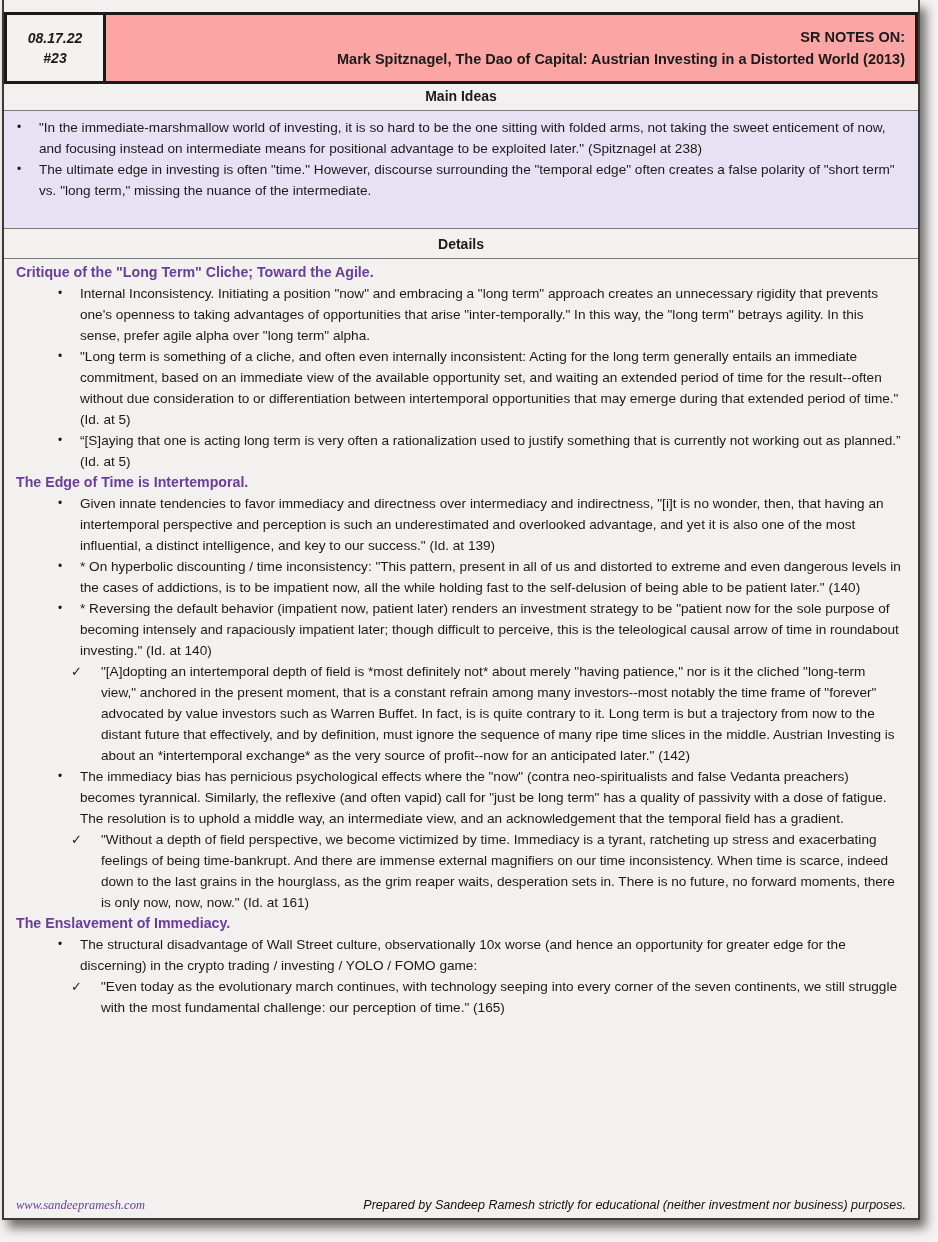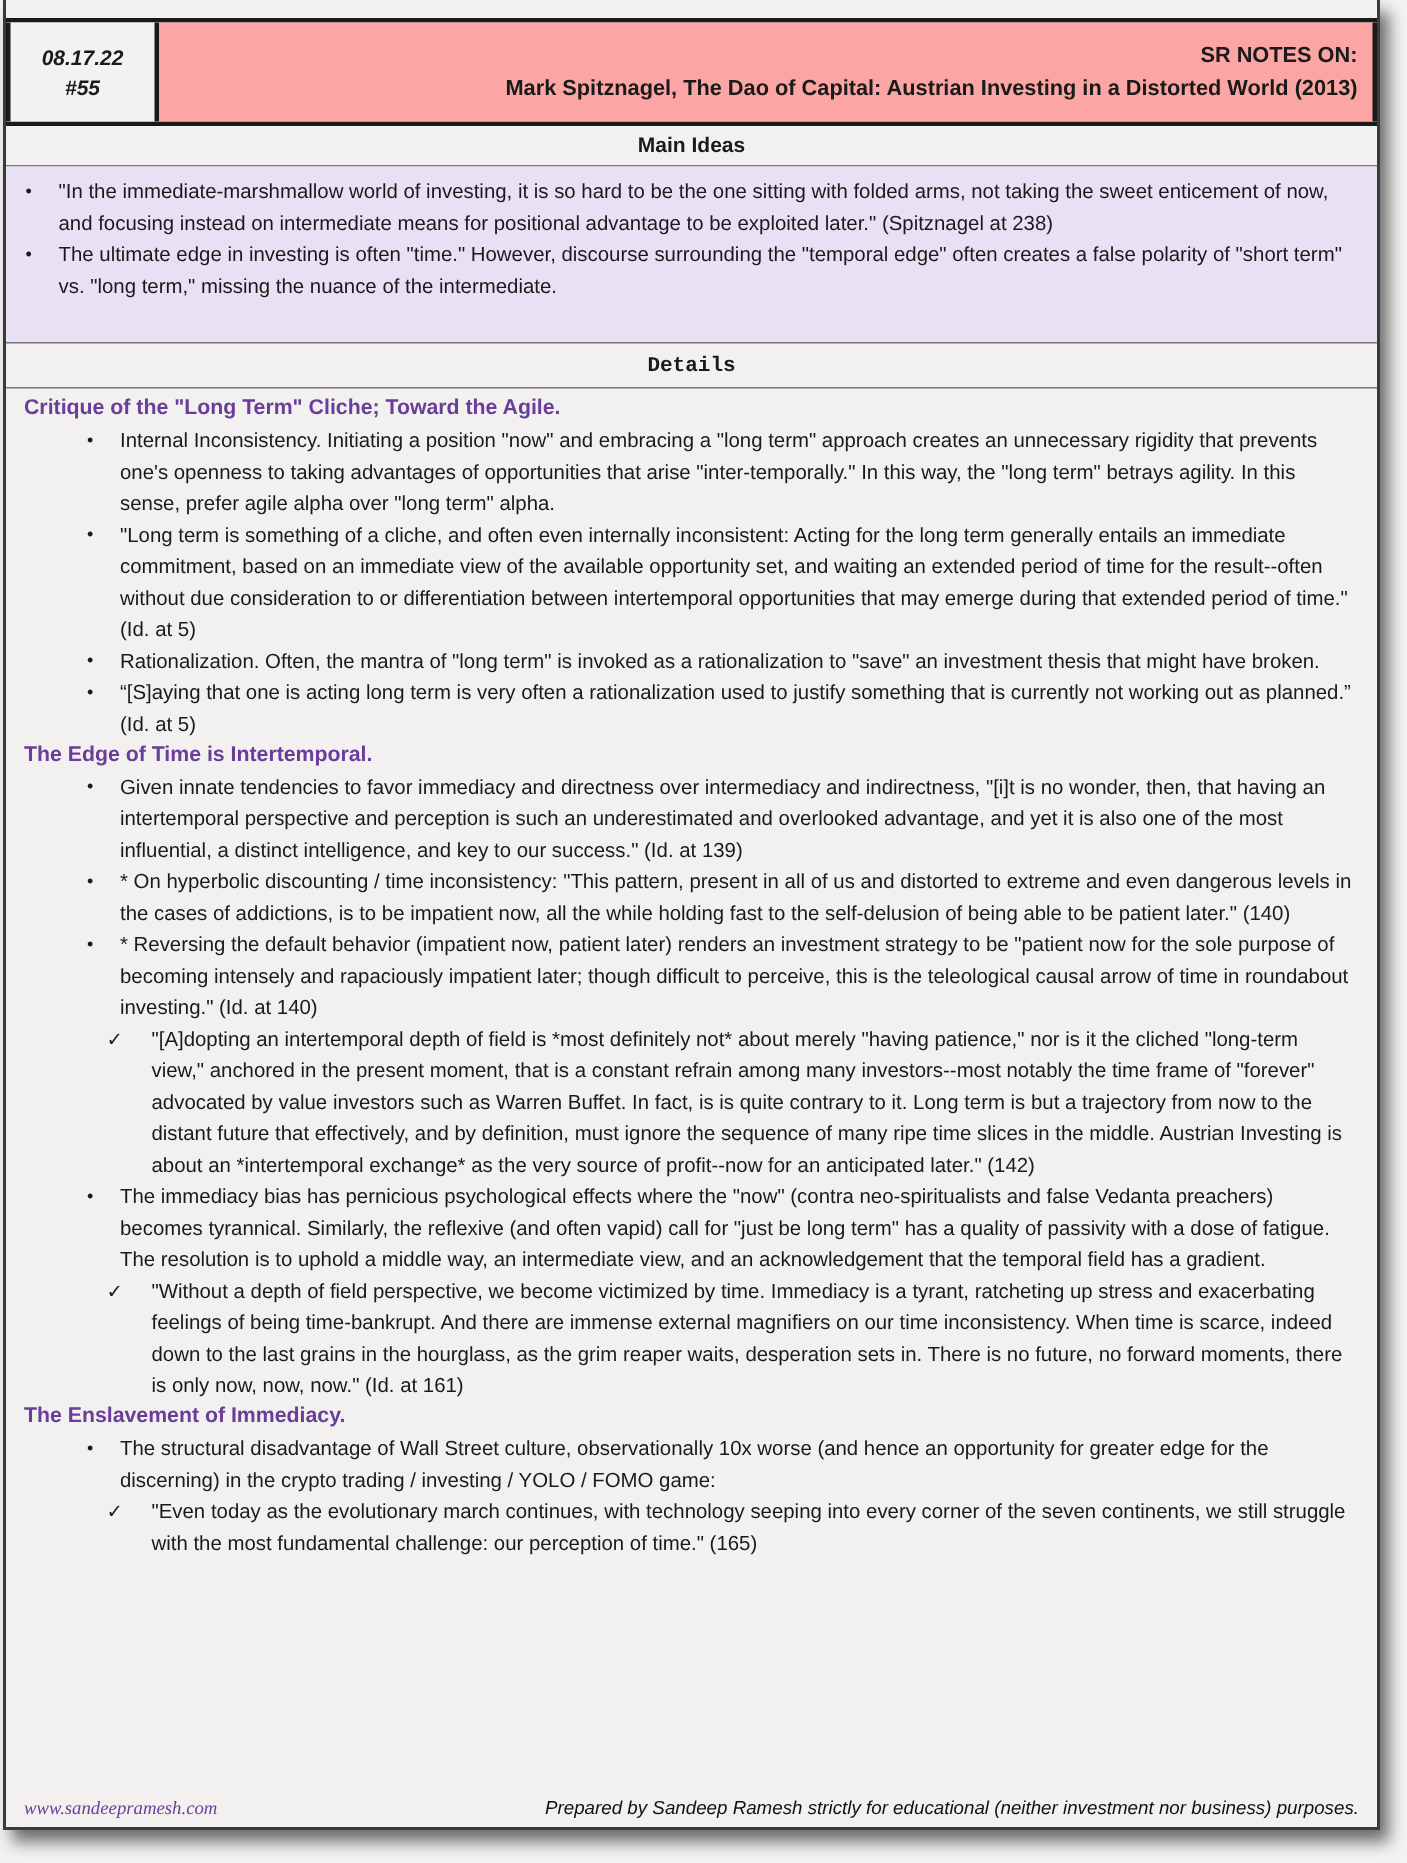--- a/index.html
+++ b/index.html
@@ -77,45 +77,44 @@
   .footer .note { font-style: italic; font-size: 12.5px; color: #111; text-align: center; }
 </style>
 </head>
 <body>
 
 <div class="page">
 
   <div class="header">
     <div class="hdr-left">
       <span>08.17.22</span>
-      <span>#55</span>
+      <span>#23</span>
     </div>
     <div class="hdr-right">
       <span>SR NOTES ON:</span>
       <span>Mark Spitznagel, The Dao of Capital: Austrian Investing in a Distorted World (2013)</span>
     </div>
   </div>
 
   <div class="section-title" style="top:82px;">Main Ideas</div>
 
   <div class="main-ideas">
     <ul>
       <li class="bul">"In the immediate-marshmallow world of investing, it is so hard to be the one sitting with folded arms, not taking the sweet enticement of now, and focusing instead on intermediate means for positional advantage to be exploited later." (Spitznagel at 238)</li>
       <li class="bul">The ultimate edge in investing is often "time."  However, discourse surrounding the "temporal edge" often creates a false polarity of "short term" vs. "long term," missing the nuance of the intermediate.</li>
     </ul>
   </div>
 
-  <div class="section-title" style="top:230px;font-family:Liberation Mono, monospace;">Details</div>
+  <div class="section-title" style="top:230px;">Details</div>
 
   <div class="details">
     <div class="topic">Critique of the "Long Term" Cliche; Toward the Agile.</div>
     <ul class="l1">
       <li class="bul">Internal Inconsistency.  Initiating a position "now" and embracing a "long term" approach creates an unnecessary rigidity that prevents one's openness to taking advantages of opportunities that arise "inter-temporally."  In this way, the "long term" betrays agility.  In this sense, prefer agile alpha over "long term" alpha.</li>
       <li class="bul">"Long term is something of a cliche, and often even internally inconsistent: Acting for the long term generally entails an immediate commitment, based on an immediate view of the available opportunity set, and waiting an extended period of time for the result--often without due consideration to or differentiation between intertemporal opportunities that may emerge during that extended period of time." (Id. at 5)</li>
-      <li class="bul">Rationalization.  Often, the mantra of "long term" is invoked as a rationalization to "save" an investment thesis that might have broken.</li>
       <li class="bul">“[S]aying that one is acting long term is very often a rationalization used to justify something that is currently not working out as planned.” (Id. at 5)</li>
     </ul>
 
     <div class="topic">The Edge of Time is Intertemporal.</div>
     <ul class="l1">
       <li class="bul">Given innate tendencies to favor immediacy and directness over intermediacy and indirectness, "[i]t is no wonder, then, that having an intertemporal perspective and perception is such an underestimated and overlooked advantage, and yet it is also one of the most influential, a distinct intelligence, and key to our success." (Id. at 139)</li>
       <li class="bul">* On hyperbolic discounting / time inconsistency: "This pattern, present in all of us and distorted to extreme and even dangerous levels in the cases of addictions, is to be impatient now, all the while holding fast to the self-delusion of being able to be patient later." (140)</li>
       <li class="bul">* Reversing the default behavior (impatient now, patient later) renders an investment strategy to be "patient now for the sole purpose of becoming intensely and rapaciously impatient later; though difficult to perceive, this is the teleological causal arrow of time in roundabout investing." (Id. at 140)</li>
     </ul>
     <ul class="l1">

